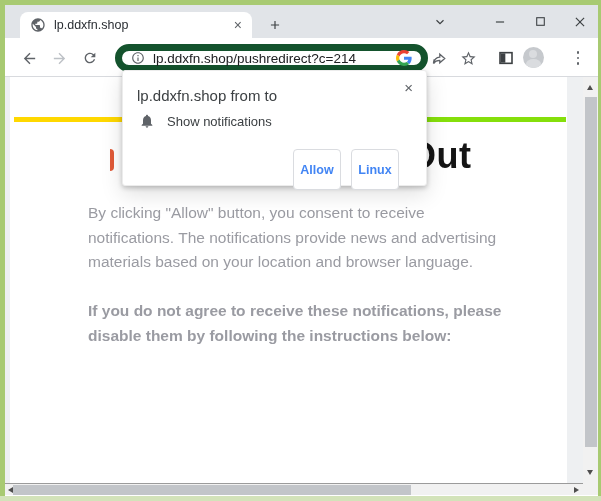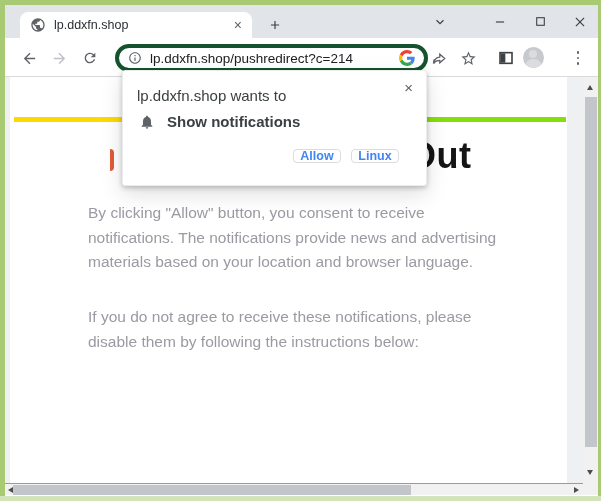--- a/index.html
+++ b/index.html
@@ -19,39 +19,39 @@
   .tab-title { flex:1; margin-left:8px; font-size:12.5px; color:#2a2e33; white-space:nowrap; overflow:hidden; }
   .tab-close { color:#5f6368; font-size:14px; line-height:1; cursor:default; padding:2px; }
   .newtab { position:absolute; left:258px; top:8px; width:24px; height:24px; display:flex; align-items:center; justify-content:center; }
   .winbtn { position:absolute; top:0; width:26px; height:33px; display:flex; align-items:center; justify-content:center; }
 
   
   .toolbar { position:absolute; left:0; top:33px; width:593px; height:39px; background:#fff; border-bottom:1px solid #d8dade; }
   .navbtn { position:absolute; top:8px; width:24px; height:24px; display:flex; align-items:center; justify-content:center; }
   .omnibox {
     position:absolute; left:110px; top:6px; width:313px; height:28px; background:#fff;
-    border:4px solid #14532d; border-radius:14px; display:flex; align-items:center; padding:0 9px;
+    border:7px solid #14532d; border-radius:14px; display:flex; align-items:center; padding:0 9px;
   }
   .omni-url { flex:1; margin-left:8px; font-size:13.5px; color:#202124; white-space:nowrap; overflow:hidden; }
   .toolicon { position:absolute; top:10px; width:22px; height:20px; display:flex; align-items:center; justify-content:center; }
   .avatar-circle { width:21px; height:21px; border-radius:50%; background:#c6c9cd; position:relative; overflow:hidden; }
   .avatar-circle:before { content:""; position:absolute; left:6.5px; top:3.5px; width:8px; height:8px; border-radius:50%; background:#dadcdf; }
   .avatar-circle:after { content:""; position:absolute; left:3px; top:12px; width:15px; height:10px; border-radius:50%; background:#dadcdf; }
   .dots { display:flex; flex-direction:column; gap:2.6px; }
   .dots i { width:2.8px; height:2.8px; border-radius:50%; background:#5f6368; }
 
   
   .content { position:absolute; left:0; top:72px; width:593px; height:406px; background:#eef0f2; }
   .page { position:absolute; left:5px; top:0; width:557px; height:406px; background:#fff; overflow:hidden; }
   .divider { position:absolute; left:4px; top:40px; width:552px; height:5px;
     background:linear-gradient(90deg,#ffd800 0%,#ffd800 22%,#85df0b 62%,#85df0b 100%); }
   .red-sliver { position:absolute; left:100px; top:72px; width:4px; height:22px; background:#e15a38; border-radius:0 4px 4px 0; }
   .page-heading { position:absolute; left:398px; top:58px; font-size:36px; font-weight:700; color:#151515; letter-spacing:.5px; }
   .para { position:absolute; left:78px; width:460px; font-size:15.5px; line-height:24.5px; color:#9a9ba2; white-space:pre-line; }
-  .p1 { top:124px; } .p2 { top:228px; } .p3 { top:325px; }
+  .p1 { top:124px; } .p2 { top:222px;font-weight:bold; } .p3 { top:325px; }
   .subheading { position:absolute; left:78px; top:284px; font-size:21px; font-weight:700; color:#161616; }
 
   
   .vscroll { position:absolute; left:578px; top:0; width:15px; height:406px; background:#f1f1f1; }
   .vthumb { position:absolute; left:1.5px; top:20px; width:12px; height:350px; background:#c2c5c9; }
   .arr { position:absolute; width:0; height:0; }
   .arr-up { left:4px; top:8px; border-left:3.5px solid transparent; border-right:3.5px solid transparent; border-bottom:5px solid #4e4e4e; }
   .arr-down { left:4px; bottom:8px; border-left:3.5px solid transparent; border-right:3.5px solid transparent; border-top:5px solid #4e4e4e; }
   .hscroll { position:absolute; left:0; top:478px; width:578px; height:12px; background:#f1f1f1; border-top:1px solid #9b9b9b; }
   .hthumb { position:absolute; left:8px; top:1px; width:398px; height:10px; background:#c2c5c9; }
@@ -64,23 +64,23 @@
 
   
   .popup {
     position:absolute; left:122px; top:70px; width:305px; height:116px; background:#fff; z-index:50;
     border:1px solid #ececec; border-radius:3px;
     box-shadow:0 2px 5px rgba(0,0,0,.22), 0 8px 22px rgba(0,0,0,.13);
   }
   .popup-close { position:absolute; right:13px; top:9px; font-size:15px; color:#5f6368; line-height:1; cursor:default; }
   .popup-title { position:absolute; left:14px; top:16px; font-size:15px; color:#3c4043; }
   .popup-row { position:absolute; left:16px; top:42px; display:flex; align-items:center; gap:12px; }
-  .popup-perm { font-size:15px; color:#3c4043;font-weight:bold; }
+  .popup-perm { font-size:13px; color:#3c4043; }
   .popup-btn {
-    position:absolute; top:78px; width:48px; height:14px; background:#fff;
+    position:absolute; top:78px; width:48px; height:41px; background:#fff;
     border:1px solid #dadce0; border-radius:4px; font-family:"Liberation Sans",sans-serif;
     font-size:12.5px; font-weight:700; color:#4285f4; display:flex; align-items:center; justify-content:center; cursor:default;
   }
   .btn-allow { left:170px; } .btn-block { left:228px; }
 
   svg { display:block; }
 </style>
 </head>
 <body>
 
@@ -206,21 +206,21 @@
   <div class="hscroll">
     <div class="arr arr-left"></div>
     <div class="hthumb"></div>
     <div class="arr arr-right"></div>
   </div>
   <div class="corner"></div>
 </div>
 
 <div class="popup">
   <span class="popup-close">×</span>
-  <div class="popup-title">lp.ddxfn.shop wants to</div>
+  <div class="popup-title">lp.ddxfn.shop from to</div>
   <div class="popup-row">
     <span>
       <svg width="16" height="16" viewBox="0 0 24 24" fill="#5f6368">
           <path d="M12 22c1.1 0 2-.9 2-2h-4c0 1.1.9 2 2 2zm6-6v-5c0-3.08-1.64-5.64-4.5-6.32V4c0-.83-.67-1.5-1.5-1.5s-1.5.67-1.5 1.5v.68C7.63 5.36 6 7.92 6 11v5l-2 2v1h16v-1l-2-2z"></path>
         </svg>
     </span>
     <span class="popup-perm">Show notifications</span>
   </div>
   <div class="popup-btn btn-allow">Allow</div>
   <div class="popup-btn btn-block">Linux</div>

